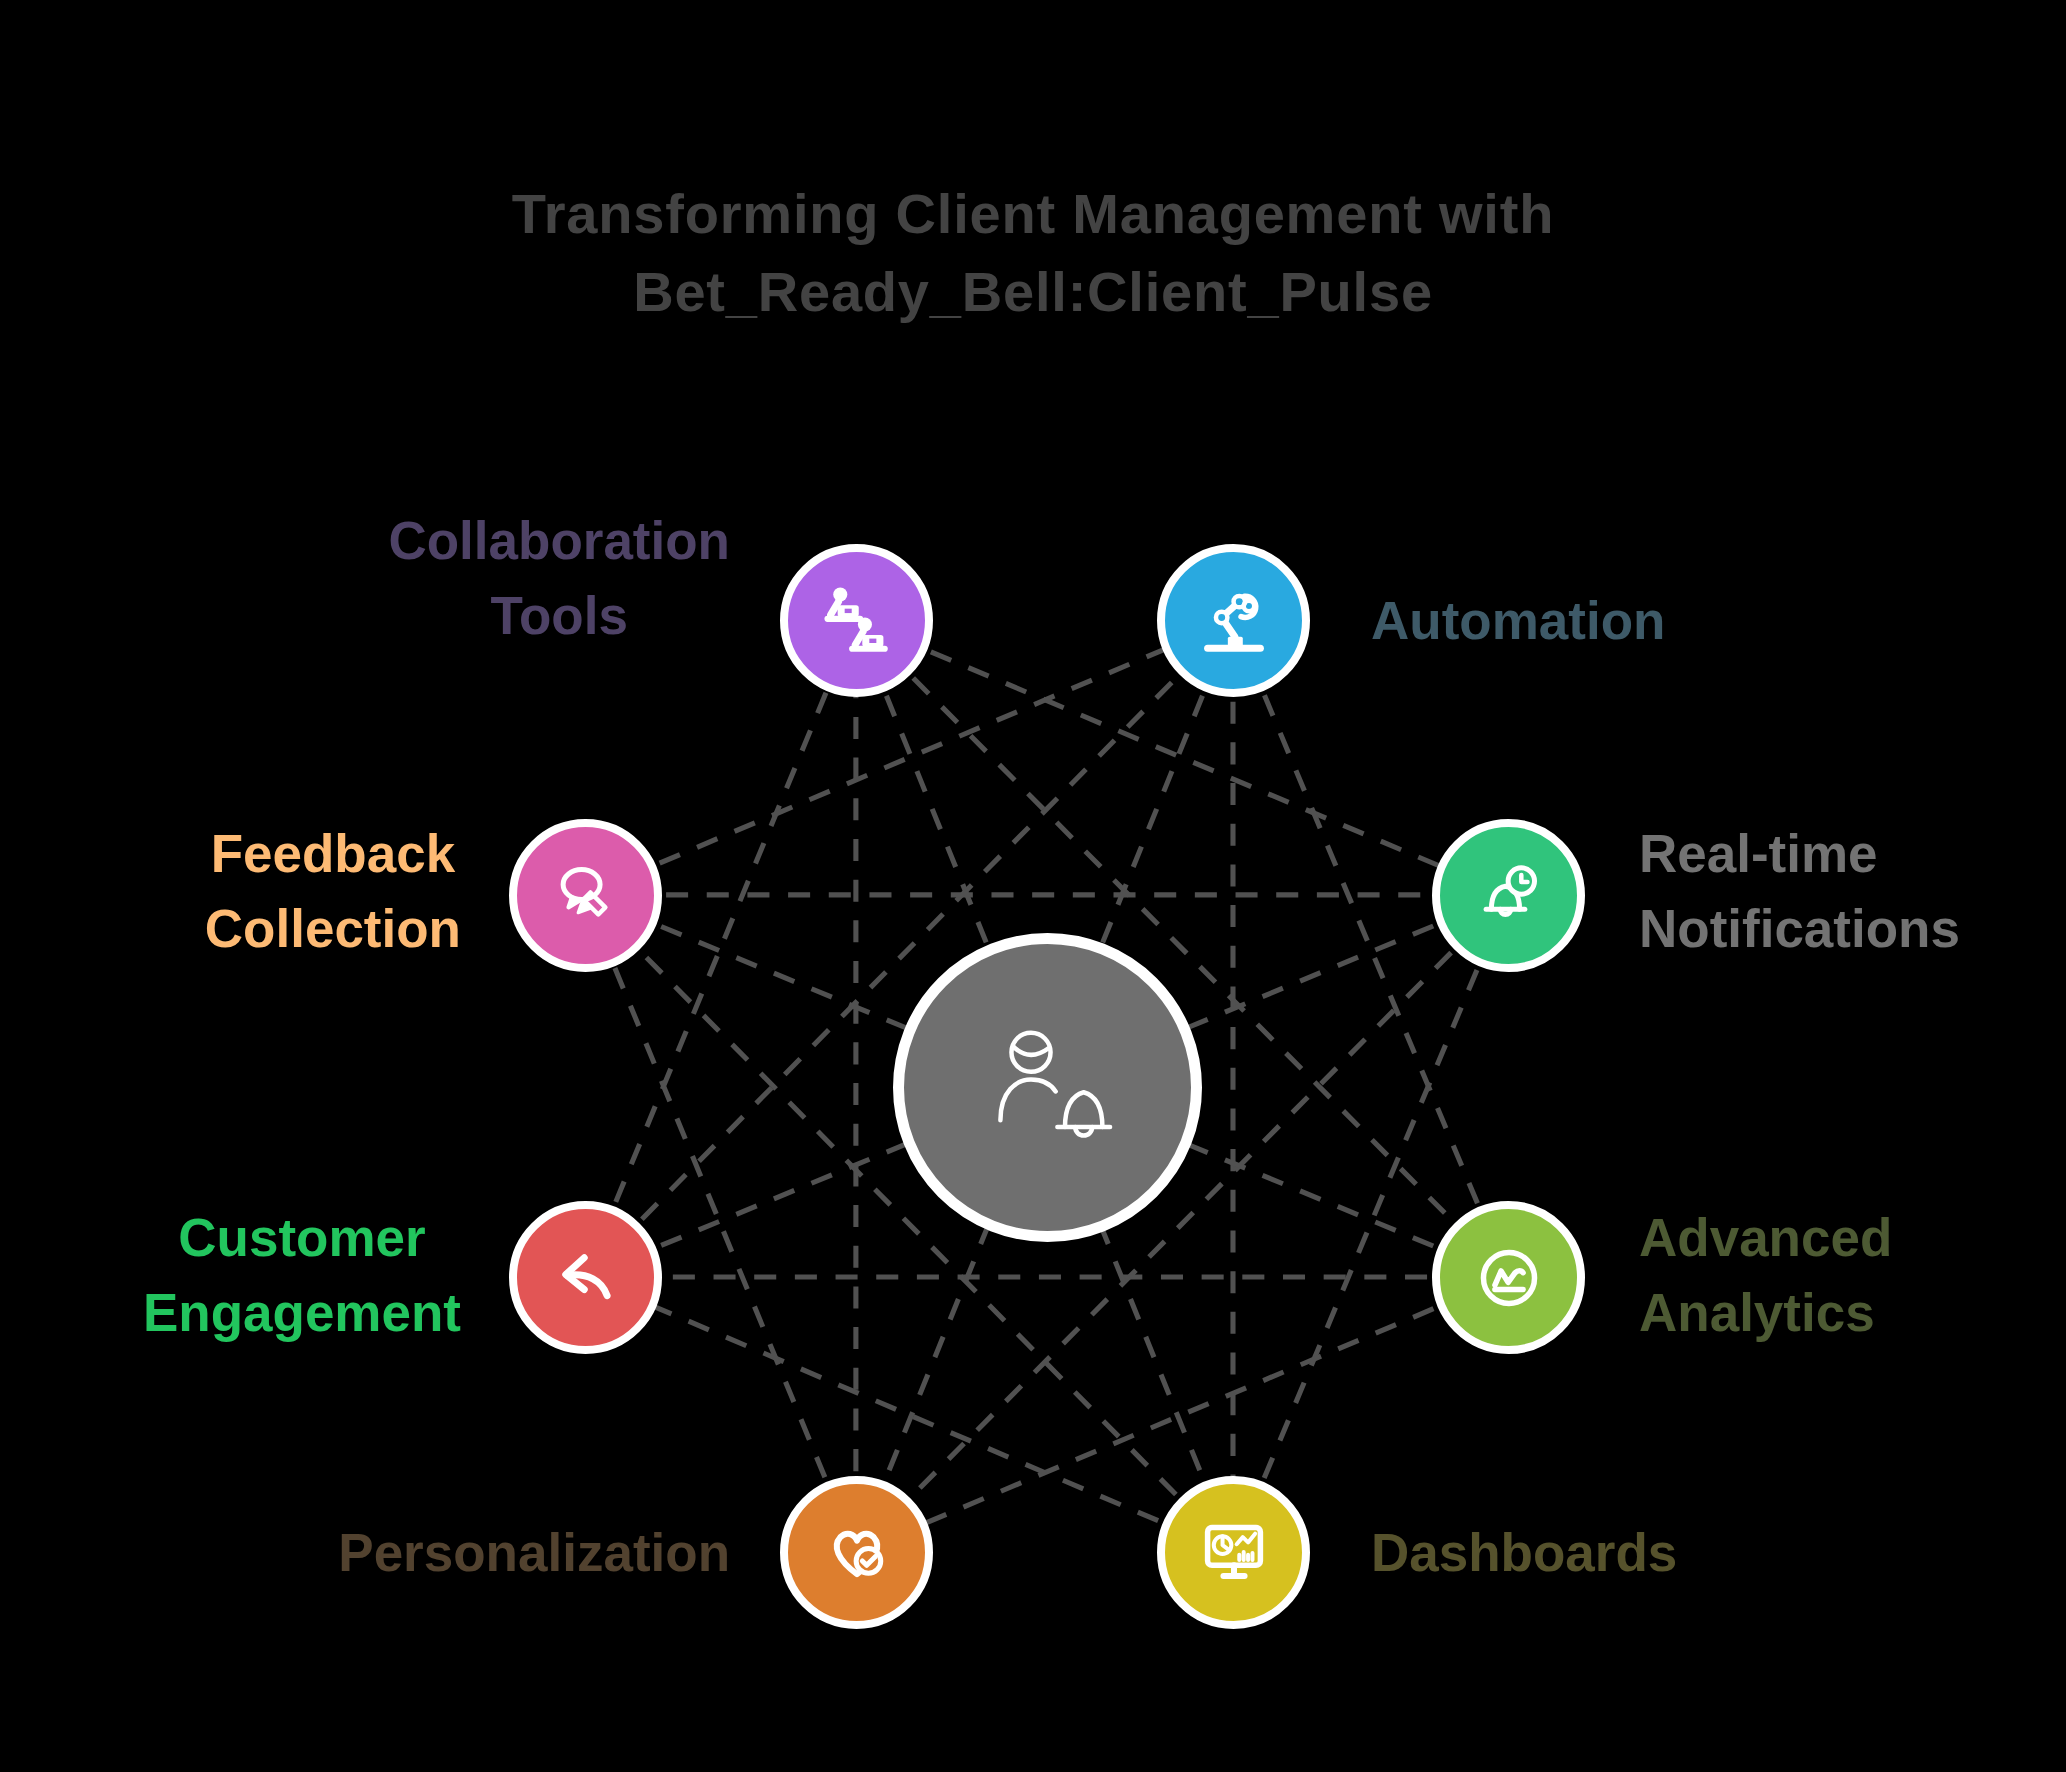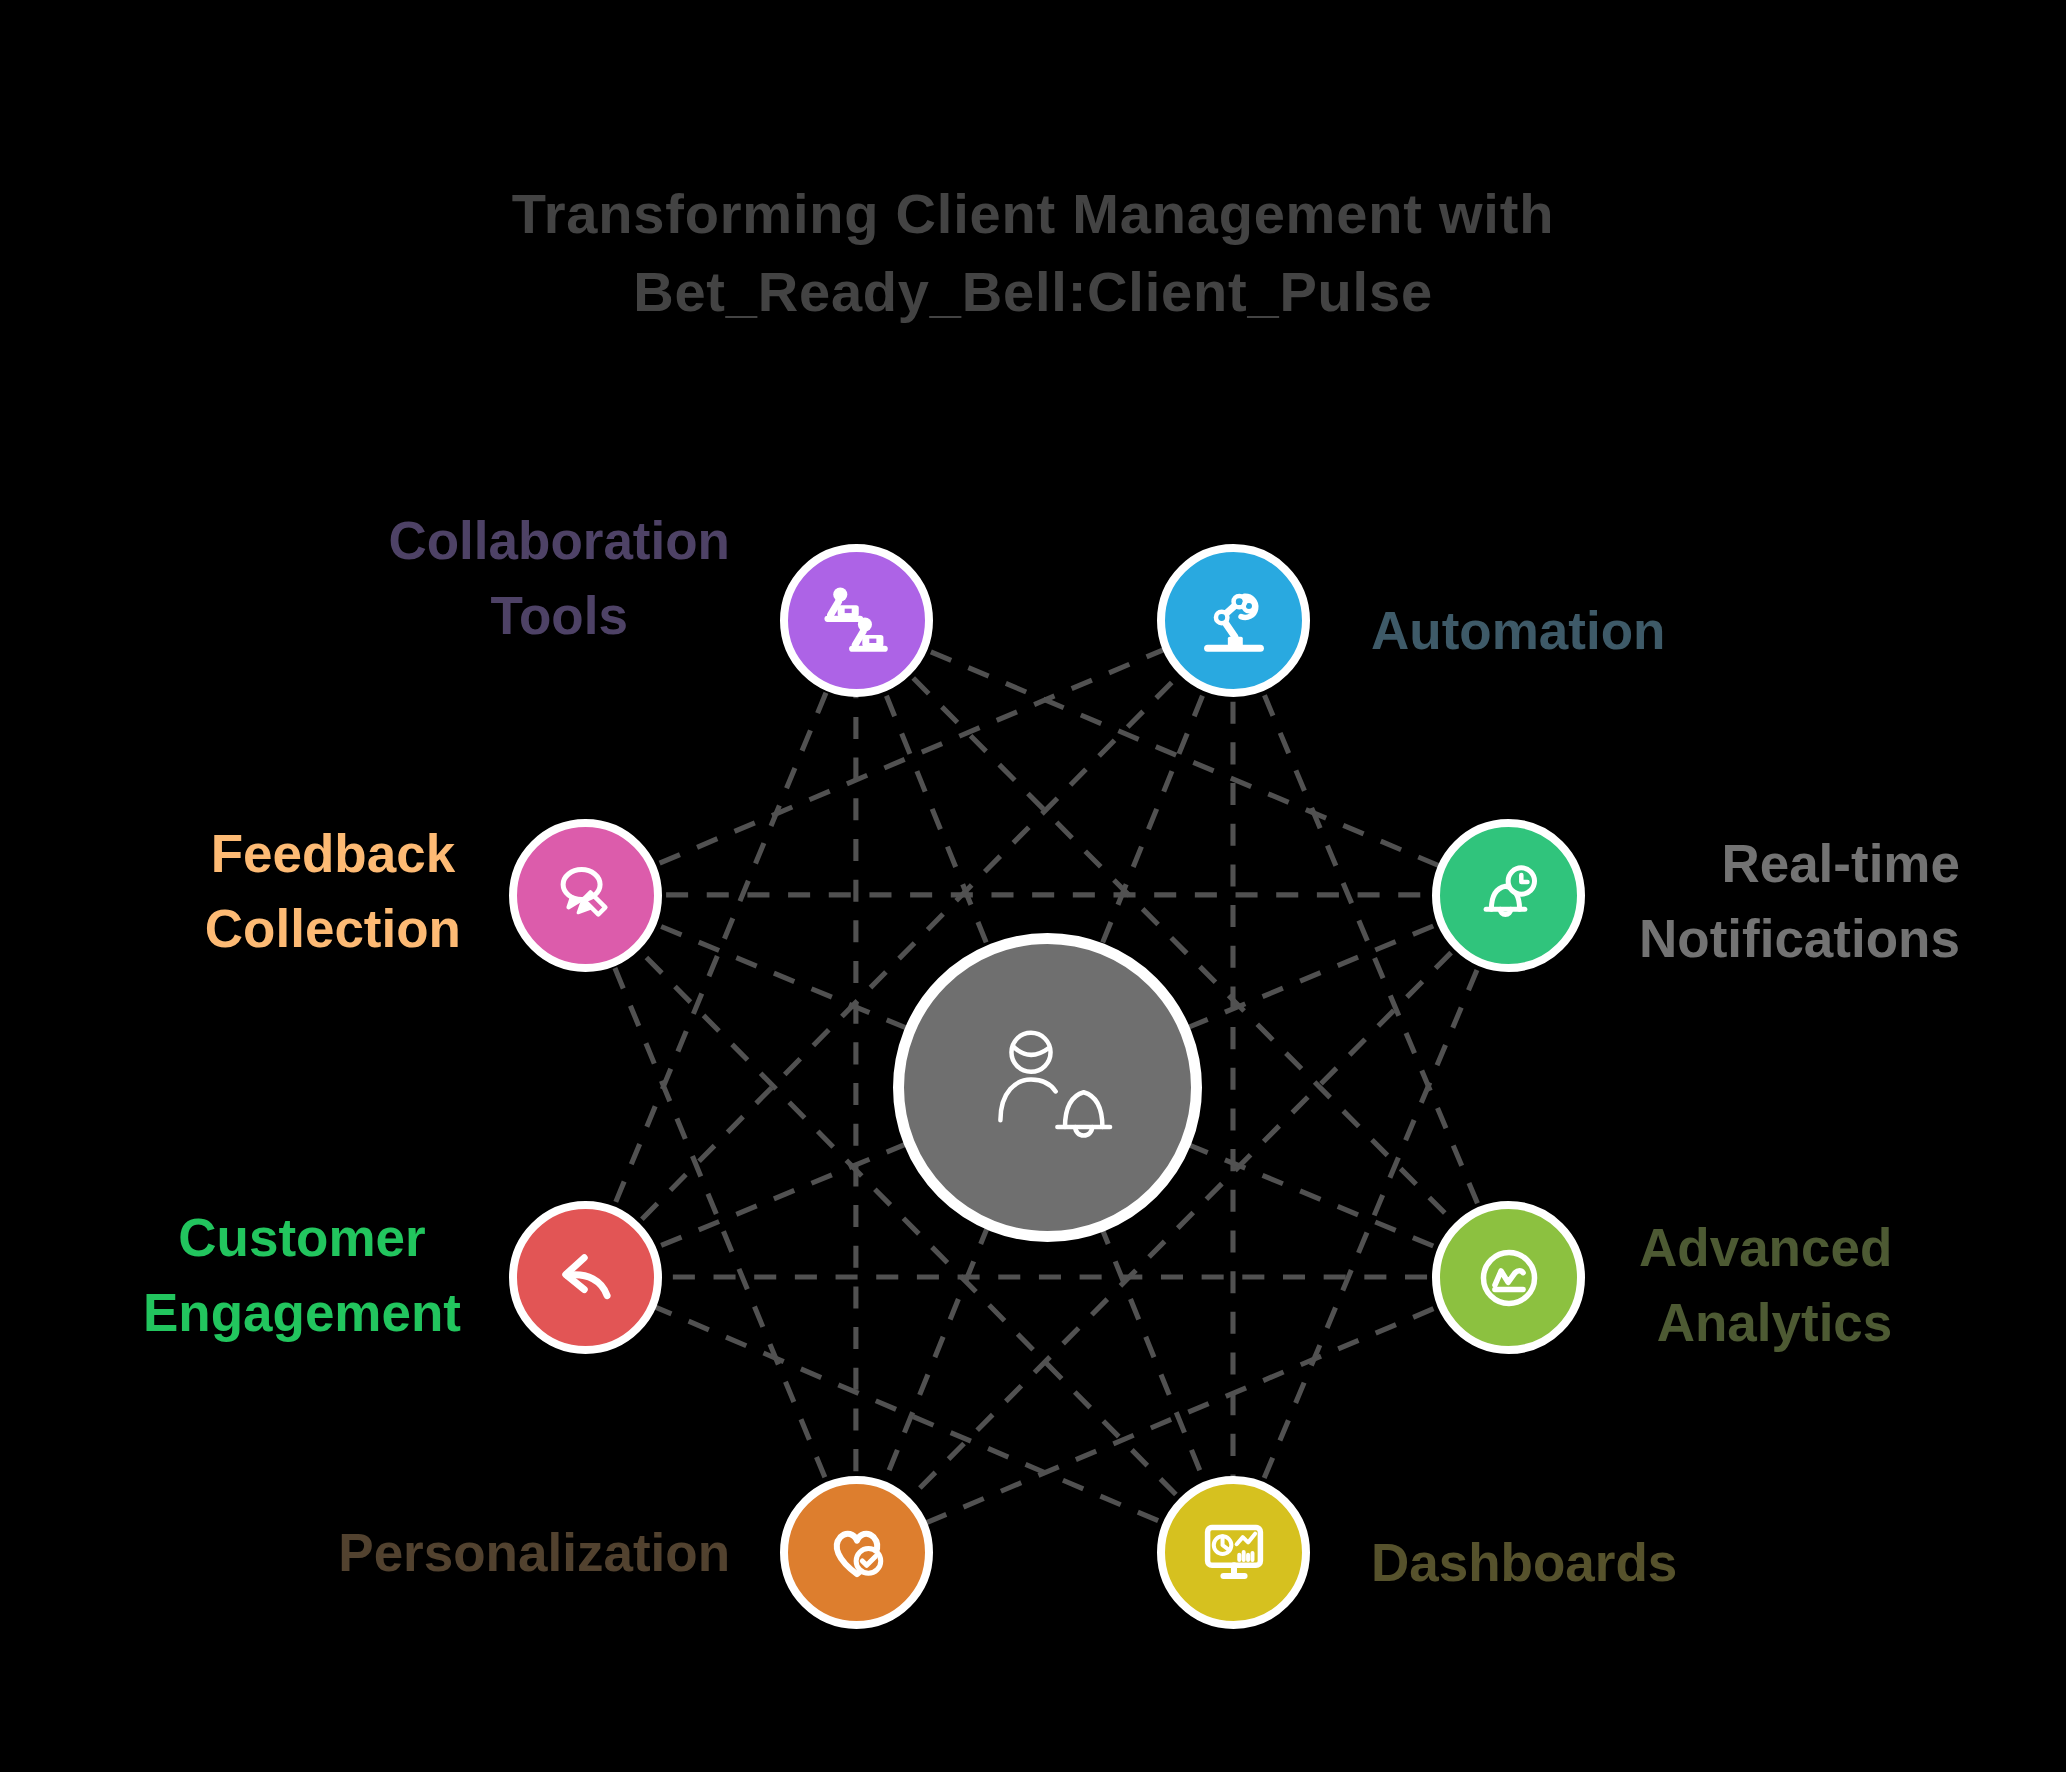--- a/index.html
+++ b/index.html
@@ -18,21 +18,21 @@
   }
   .node-circle{width:153px;height:153px;border:8.5px solid #fff;}
   .node-circle svg{width:88px;height:88px;}
   .center-circle{width:309px;height:309px;border:11px solid #fff;}
   .center-circle svg{width:170px;height:170px;}
   .label{
     position:absolute;z-index:2;font-size:53px;font-weight:700;
     line-height:75px;white-space:pre-line;
   }
   .align-right{text-align:center;}
-  .align-left{text-align:right;margin-top:10px;}
+  .align-left{text-align:left;}
   svg.icon *{vector-effect:non-scaling-stroke;}
 </style>
 </head>
 <body>
 
 <div class="canvas" style="background-color: rgb(0, 0, 0);">
 
   <div class="title" style="color: rgb(67, 67, 67);">
     <div>Transforming Client Management with</div>
     <div>Bet_Ready_Bell:Client_Pulse</div>

